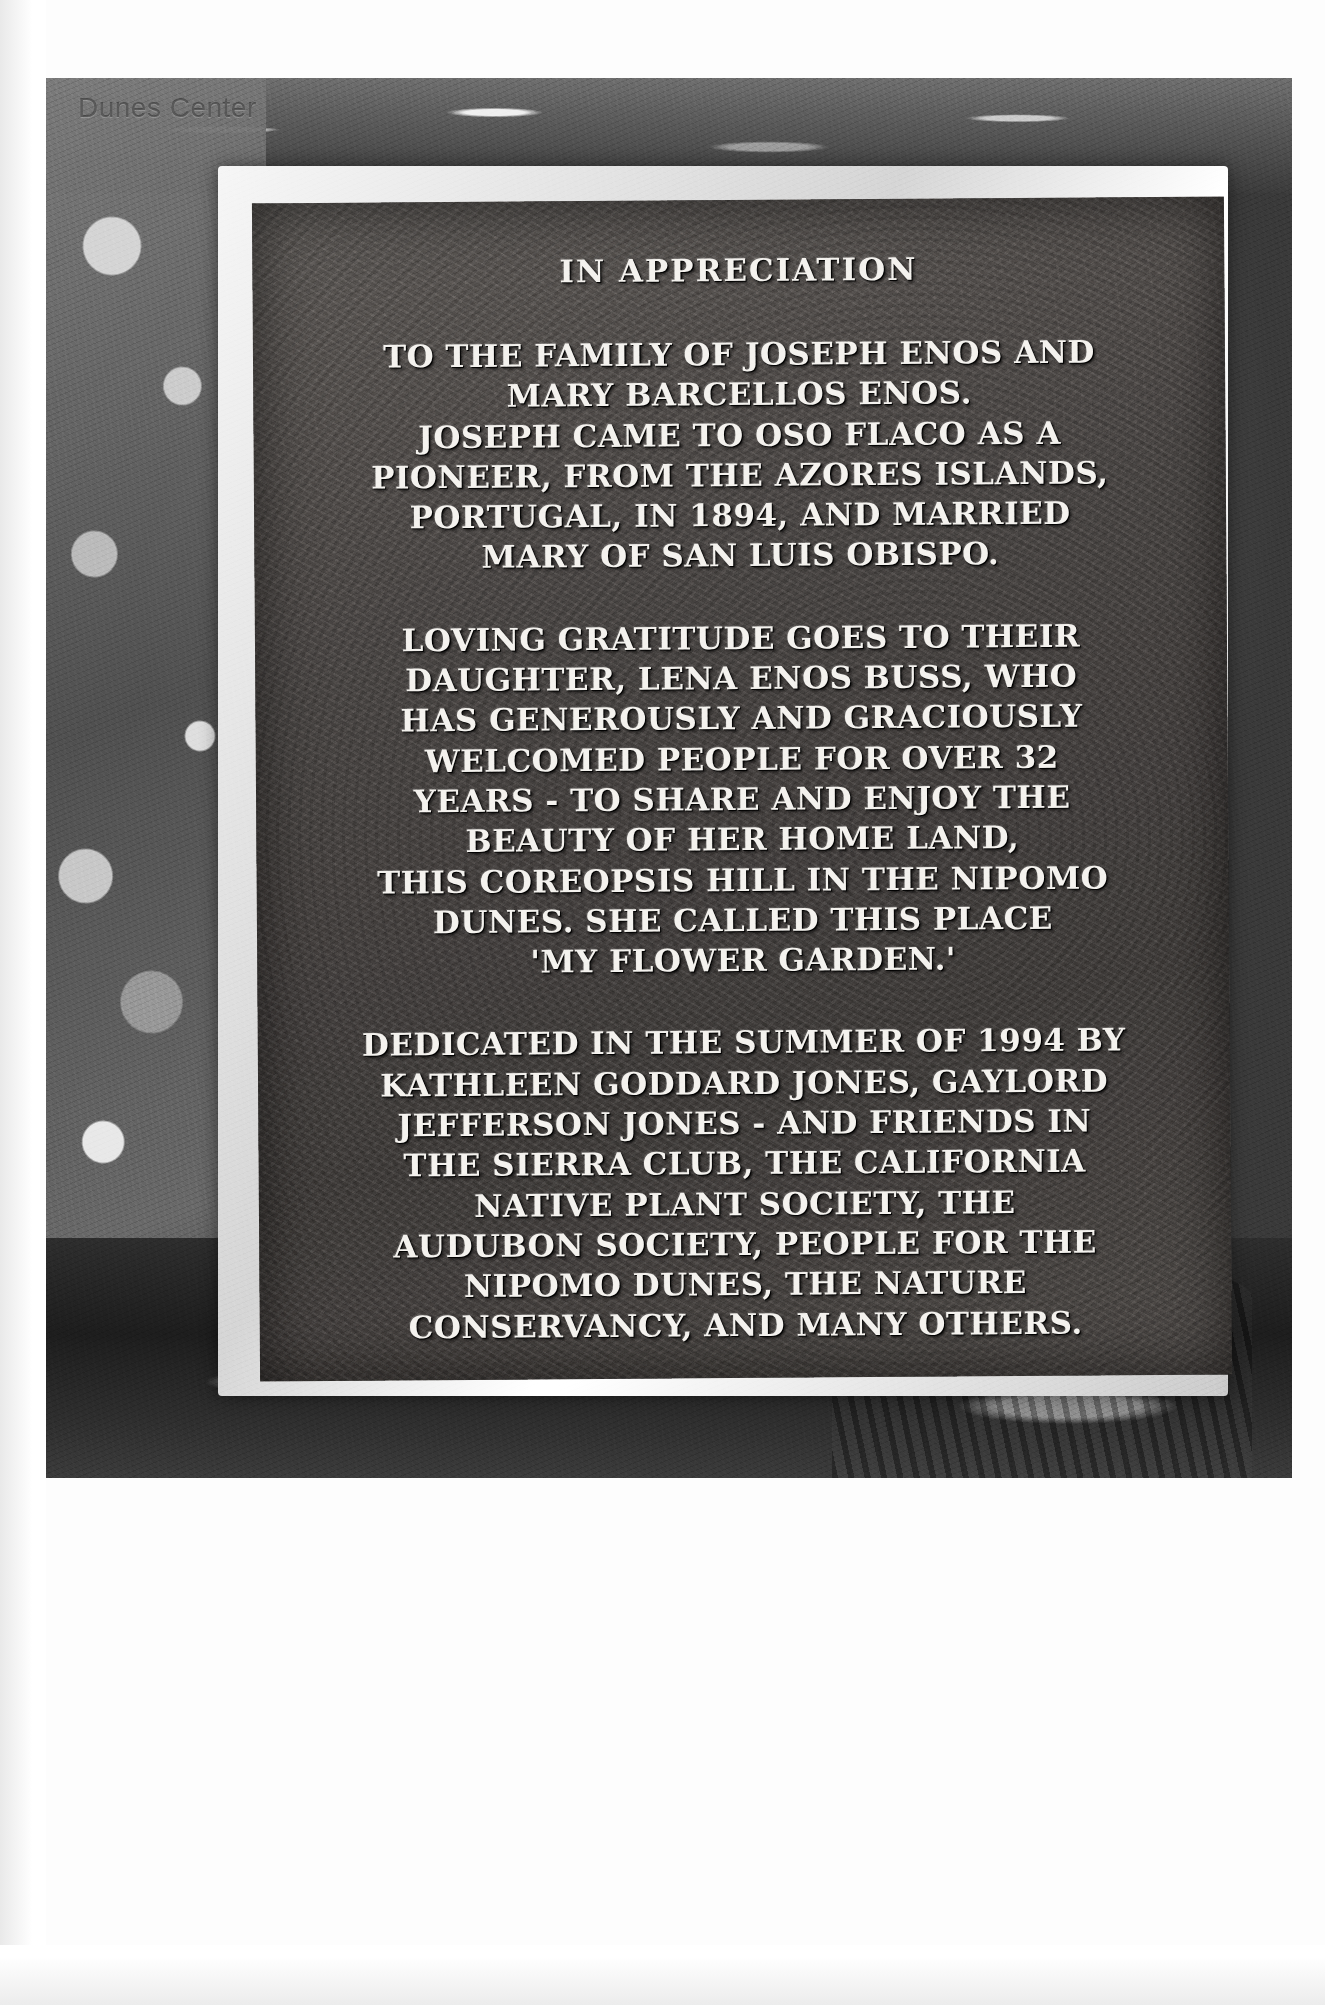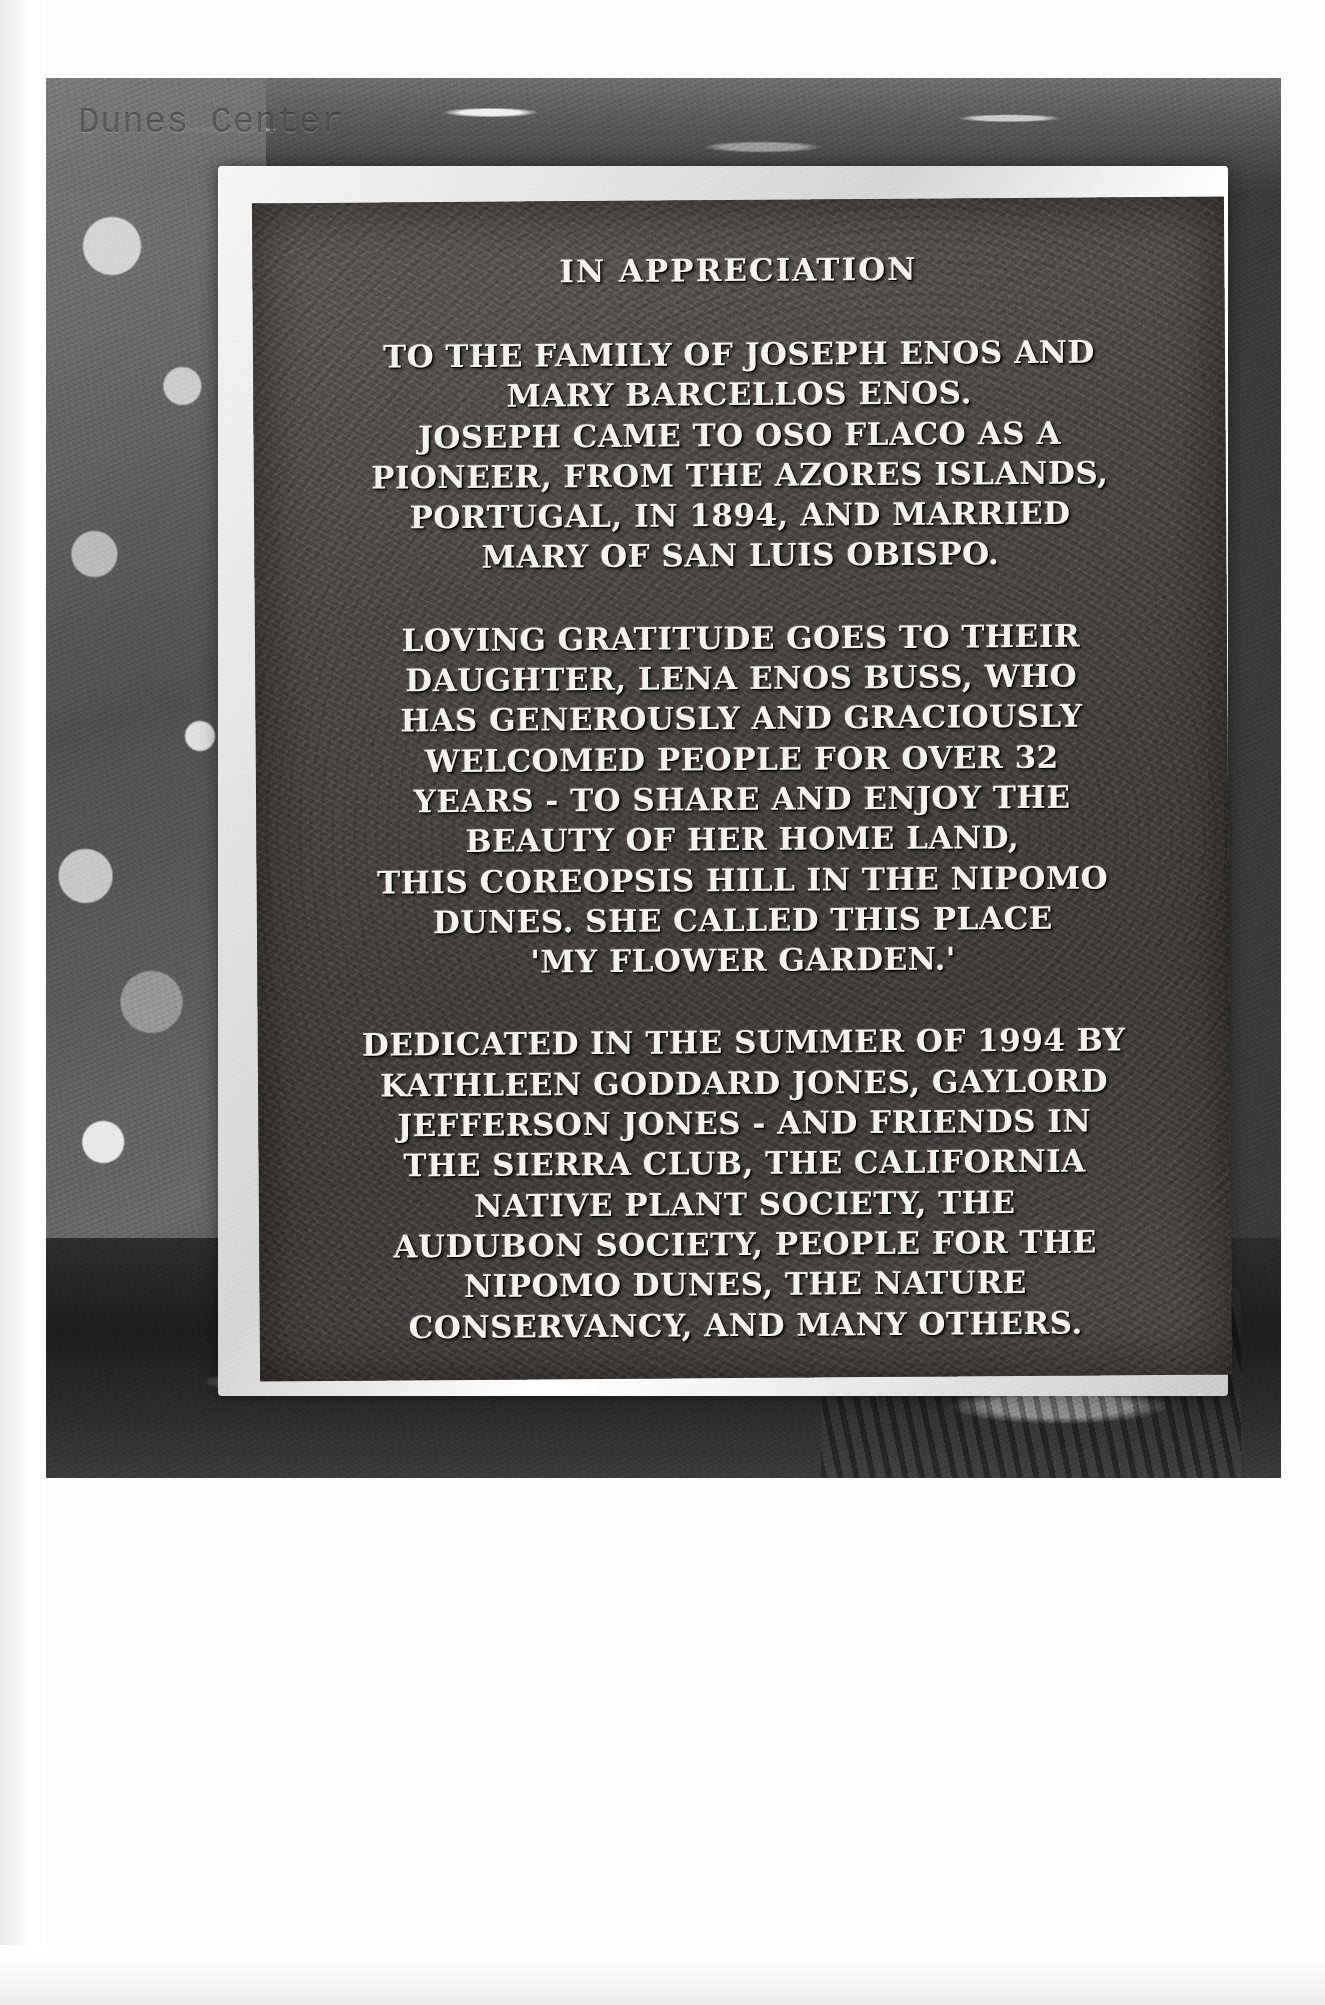--- a/index.html
+++ b/index.html
@@ -41,20 +41,21 @@
     position: absolute;
     left: 46px;
     top: 78px;
     width: 1235px;
     height: 1400px;
     overflow: hidden;
     background:
       radial-gradient(ellipse at 18% 30%, #8d8d8d 0%, #5c5c5c 35%, #3a3a3a 70%),
       #4a4a4a;
     filter: contrast(1.02);
+    padding-left: 11px;
   }
   
   .grain {
     position: absolute;
     inset: 0;
     pointer-events: none;
     opacity: .55;
     background-image:
       repeating-linear-gradient(37deg, rgba(255,255,255,.10) 0 1px, rgba(0,0,0,0) 1px 4px),
       repeating-linear-gradient(-22deg, rgba(0,0,0,.18) 0 1px, rgba(0,0,0,0) 1px 5px),
@@ -182,23 +183,23 @@
   
   .plaque-tilt {
     transform: rotate(-0.4deg);
     transform-origin: center center;
   }
 
   
   .watermark {
     position: absolute;
     left: 78px;
-    top: 102px;
-    font-family: Liberation Mono, monospace;
-    font-size: 36px;
+    top: 92px;
+    font-family: Liberation Sans, sans-serif;
+    font-size: 28px;
     color: rgba(40,40,40,.55);
     letter-spacing: .5px;
     z-index: 10;
     text-shadow: 0 1px 1px rgba(255,255,255,.25);
   }
 </style>
 </head>
 <body>
 
 <div class="page">

